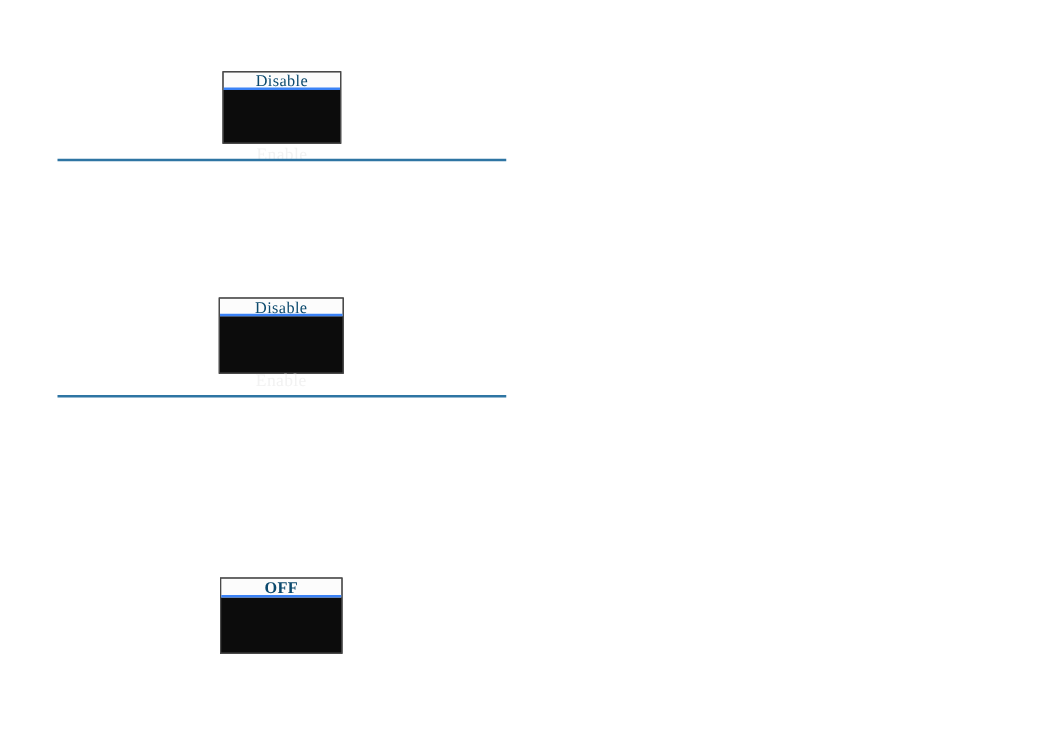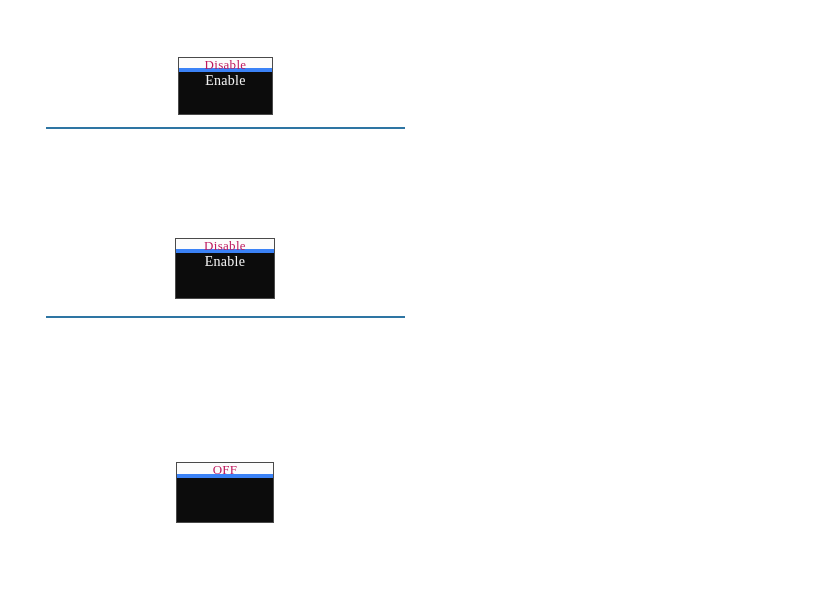--- a/index.html
+++ b/index.html
@@ -15,46 +15,47 @@
   .menu-box {
     position: absolute;
     box-sizing: border-box;
     background: #0c0c0c;
     border: 1px solid #4a4a4a;
     text-align: center;
   }
   .menu-header {
     box-sizing: border-box;
     background: #fcfcfc;
-    color: #be185d;
-    border-bottom: 4px solid #3b82f6;
+    color: #0c4a6e;
+    border-bottom: 2px solid #3b82f6;
     font-size: 13px;
     letter-spacing: 0.3px;
   }
   .menu-body {
     position: relative;
     width: 100%;
   }
   .menu-item {
     color: #f2f2f2;
     font-size: 14px;
     line-height: 19px;
     letter-spacing: 0.3px;
+    margin-top: 44px;
   }
   
   #menu-1 { left: 178px; top: 57px;  width: 95px;  height: 58px; }
   #menu-1 .menu-header { height: 14px; line-height: 13px; }
   #menu-1 .menu-item   { line-height: 17px; }
 
   #menu-2 { left: 175px; top: 238px; width: 100px; height: 61px; }
   #menu-2 .menu-header { height: 14px; line-height: 13px; }
   #menu-2 .menu-item   { line-height: 17px; }
 
   #menu-3 { left: 176px; top: 462px; width: 98px;  height: 61px; }
-  #menu-3 .menu-header { height: 15px; line-height: 14px; }
+  #menu-3 .menu-header { height: 15px; line-height: 14px; font-weight: bold; }
   #menu-3 .menu-item   { line-height: 19px; }
 
   .divider {
     position: absolute;
     left: 46px;
     width: 359px;
     height: 2px;
     background: #2e75a3; 
   }
   #divider-1 { top: 127px; }

